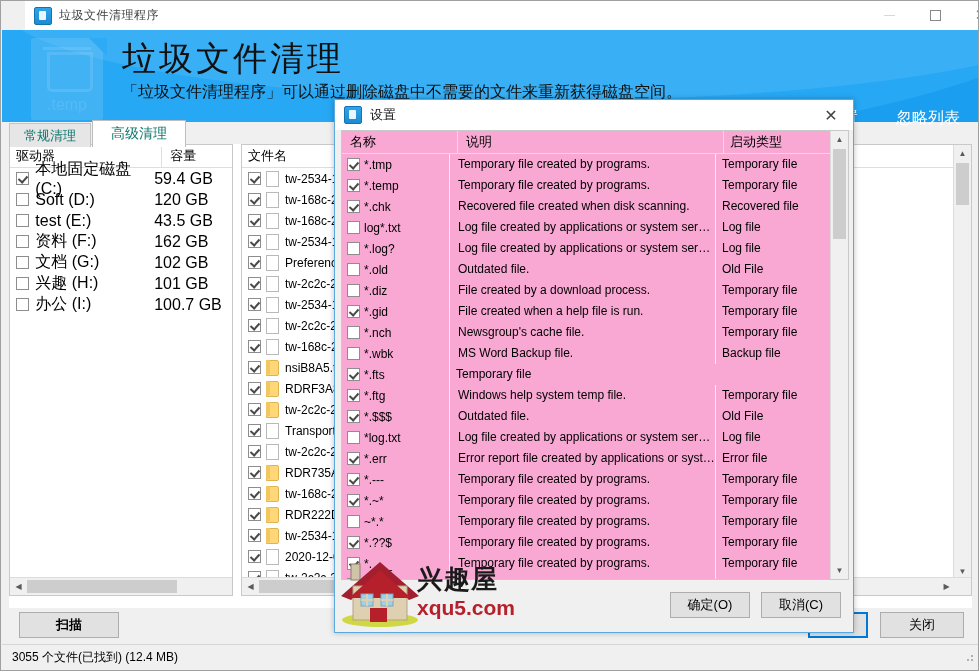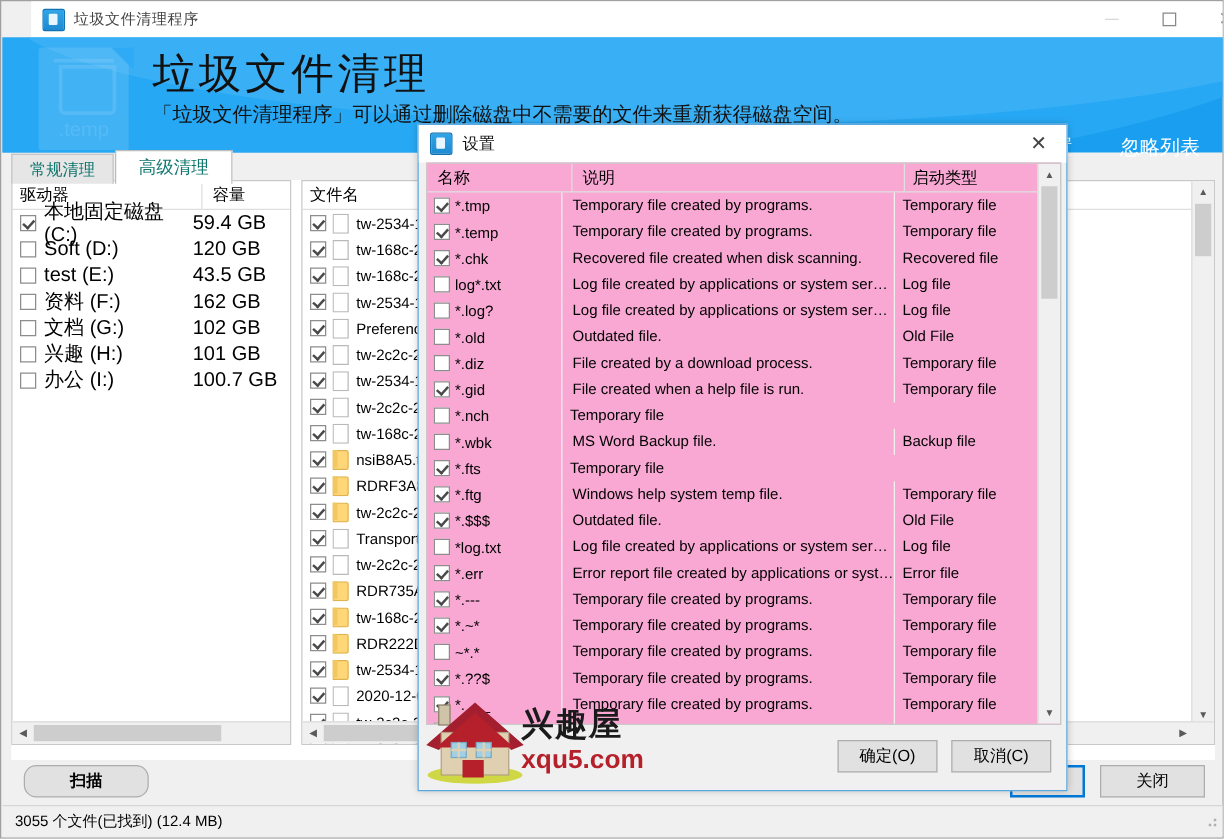--- a/index.html
+++ b/index.html
@@ -187,21 +187,21 @@
   }
   .sb-thumb-h { height: 13px; background: #cdcdcd; }
 
   
   .bottombar { position: absolute; left: 8px; top: 609px; width: 963px; height: 32px; }
   .btn {
     background: #e1e1e1; border: 1px solid #adadad; font-size: 13px;
     display: flex; align-items: center; justify-content: center; box-sizing: border-box;
     color: #000;
   }
-  .btn-scan { position: absolute; left: 10px; top: 2px; width: 100px; height: 26px; font-weight: bold; border-radius: 10px; }
+  .btn-scan { position: absolute; left: 10px; top: 2px; width: 100px; height: 26px; font-weight: bold; }
   .btn-focus {
     position: absolute; right: 104px; top: 2px; width: 60px; height: 26px;
     border: 2px solid #0078d7; background: #e1e1e1; box-sizing: border-box;
   }
   .btn-close2 { position: absolute; right: 8px; top: 2px; width: 84px; height: 26px; }
 
   .statusbar {
     position: absolute; left: 1px; bottom: 1px; width: 977px; height: 24px;
     background: #f0f0f0; border-top: 1px solid #d6d6d6;
     display: flex; align-items: center; font-size: 12px;
@@ -716,20 +716,21 @@
               </span>
               <span class="nm">*.gid</span>
               <span class="ds">File created when a help file is run.</span>
               <span class="ty">Temporary file</span>
             </div>
             <div class="dlr">
               <span class="cb">
                 <span class="cbox"></span>
               </span>
               <span class="nm">*.nch</span>
+              <span class="ds">Newsgroup's cache file.</span>
               <span class="ty">Temporary file</span>
             </div>
             <div class="dlr">
               <span class="cb">
                 <span class="cbox"></span>
               </span>
               <span class="nm">*.wbk</span>
               <span class="ds">MS Word Backup file.</span>
               <span class="ty">Backup file</span>
             </div>

